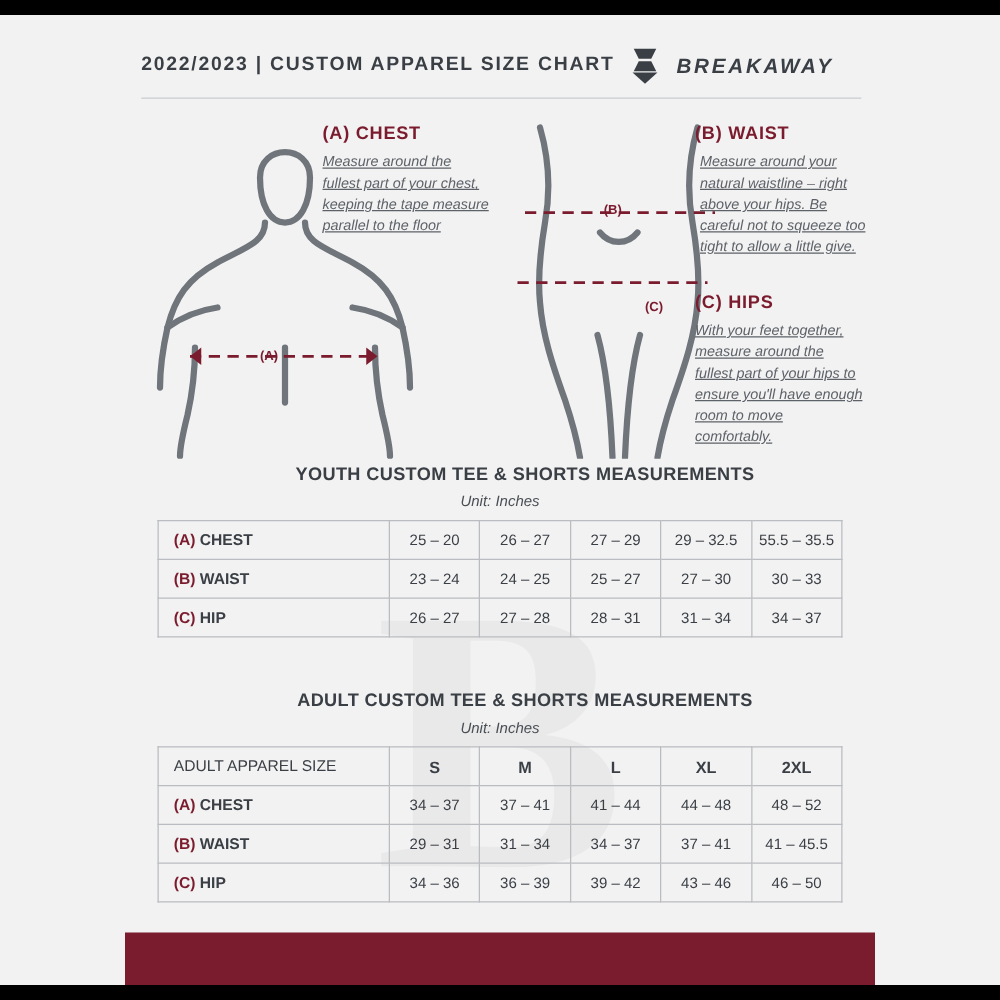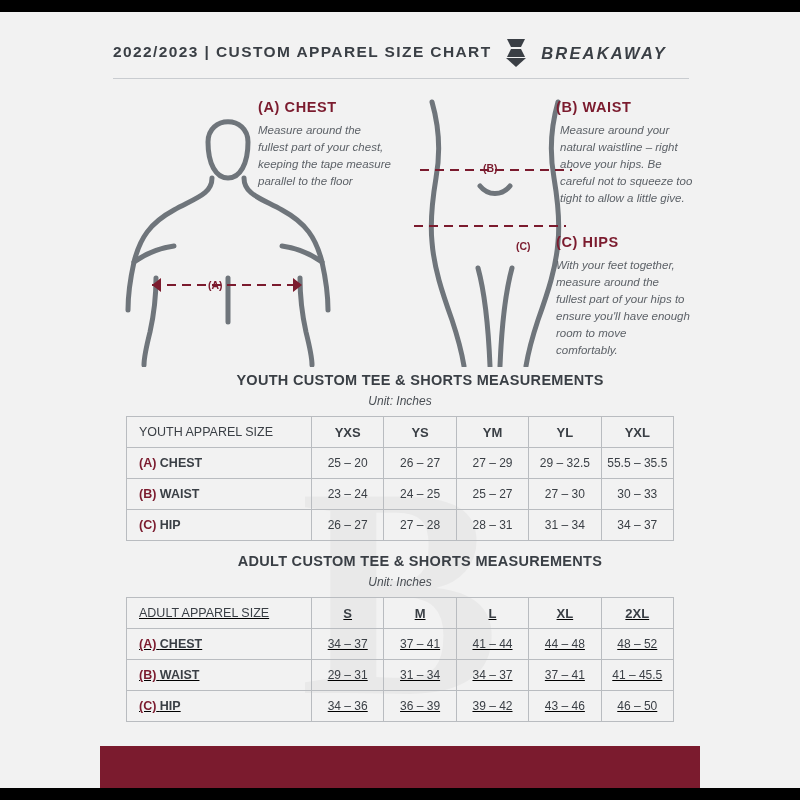--- a/index.html
+++ b/index.html
@@ -96,20 +96,21 @@
     color: #7b1b2e;
     white-space: nowrap;
   }
   .callout-body {
     position: absolute;
     font-size: 11.5px;
     font-style: italic;
     line-height: 1.48;
     color: #5d6268;
     width: 132px;
+    text-decoration: underline;
   }
   .dim-label {
     position: absolute;
     font-size: 10.5px;
     font-weight: bold;
     color: #7b1b2e;
   }
   
   .section-title {
     position: absolute;
@@ -239,28 +240,20 @@
 
     <div class="callout-title" style="left:556px;top:152px;">(C) HIPS</div>
     <div class="callout-body" style="left:556px;top:175px;width:134px;">With your feet together, measure around the fullest part of your hips to ensure you'll have enough room to move comfortably.</div>
   </div>
 
   <div class="section-title" style="top:360px;">YOUTH CUSTOM TEE &amp; SHORTS MEASUREMENTS</div>
   <div class="section-sub" style="top:382px;">Unit: Inches</div>
 
   <table class="sizes" style="top:404px;">
     <tbody>
-        <tr>
-      <th class="rowhead">YOUTH APPAREL SIZE</th>
-      <th class="sizecol">YXS</th>
-      <th class="sizecol">YS</th>
-      <th class="sizecol">YM</th>
-      <th class="sizecol">YL</th>
-      <th class="sizecol">YXL</th>
-    </tr>
     <tr>
       <td class="rowhead"><span class="tag">(A)</span> <span>CHEST</span></td>
       <td>25 – 20</td>
       <td>26 – 27</td>
       <td>27 – 29</td>
       <td>29 – 32.5</td>
       <td>55.5 – 35.5</td>
     </tr>
     <tr>
       <td class="rowhead"><span class="tag">(B)</span> <span>WAIST</span></td>
@@ -277,21 +270,21 @@
       <td>28 – 31</td>
       <td>31 – 34</td>
       <td>34 – 37</td>
     </tr>
   </tbody>
     </table>
 
   <div class="section-title" style="top:541px;">ADULT CUSTOM TEE &amp; SHORTS MEASUREMENTS</div>
   <div class="section-sub" style="top:563px;">Unit: Inches</div>
 
-  <table class="sizes" style="top:585px;text-decoration:underline;">
+  <table class="sizes" style="top:585px;">
     <tbody>
         <tr>
       <th class="rowhead">ADULT APPAREL SIZE</th>
       <th class="sizecol">S</th>
       <th class="sizecol">M</th>
       <th class="sizecol">L</th>
       <th class="sizecol">XL</th>
       <th class="sizecol">2XL</th>
     </tr>
     <tr>

